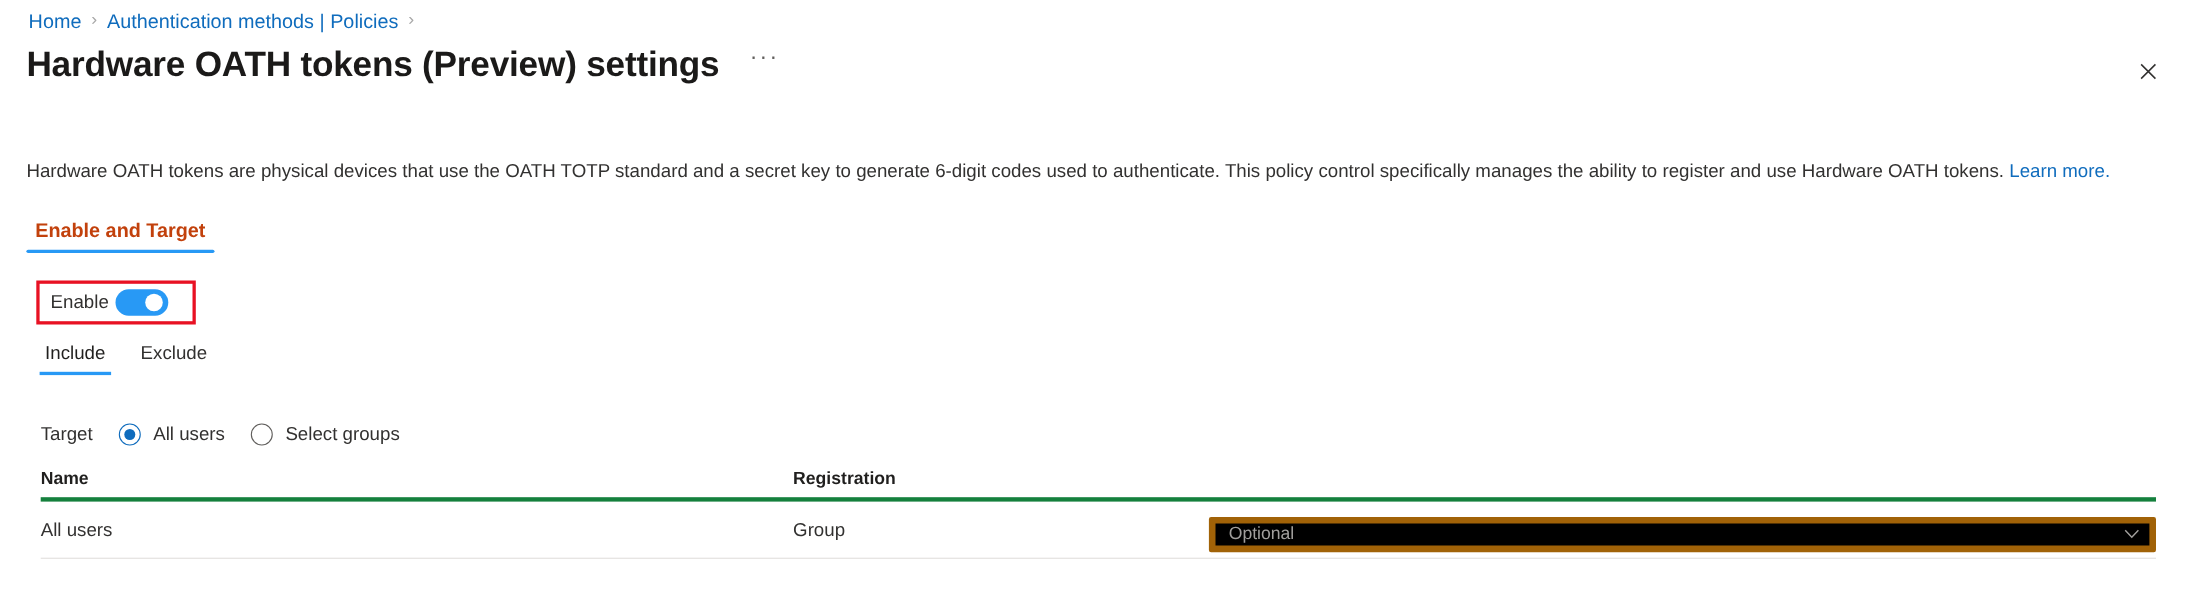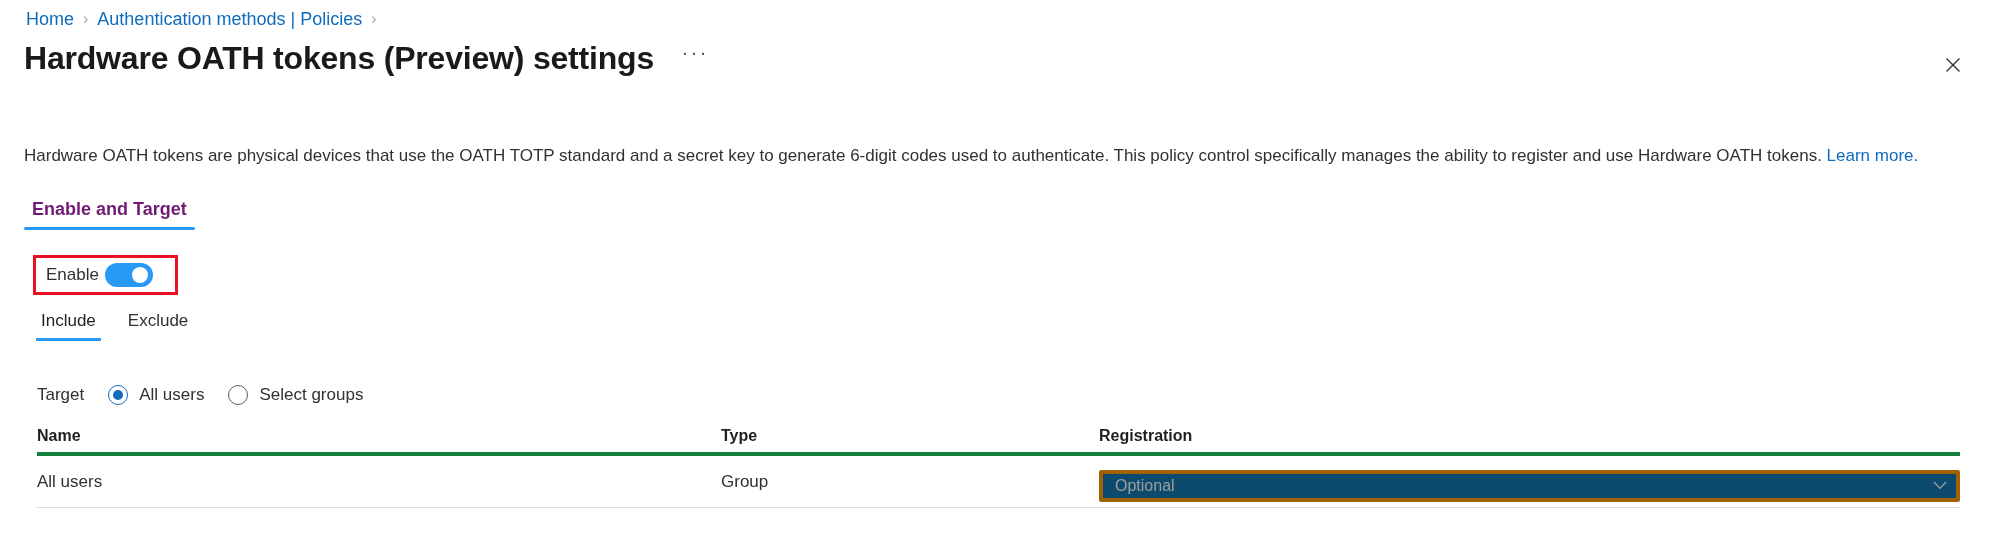--- a/index.html
+++ b/index.html
@@ -104,21 +104,21 @@
   .tabs-primary {
     position: absolute;
     left: 24px;
     top: 198px;
     display: flex;
     align-items: flex-end;
   }
   .tab-primary {
     font-size: 18px;
     font-weight: 600;
-    color: #701a75;
+    color: #c2410c;
     padding: 0 8px 10px 8px;
     cursor: pointer;
     position: relative;
     line-height: 22px;
   }
   .tab-primary.active::after {
     content: "";
     position: absolute;
     left: 0;
     right: 0;
@@ -283,22 +283,22 @@
   }
   .td {
     font-size: 17px;
     color: #323130;
     line-height: 22px;
   }
   .reg-select {
     width: 100%;
     max-width: 874px;
     height: 32px;
-    background: #0c4a6e;
-    border: 4px solid #a16207;
+    background: #000000;
+    border: 6px solid #a16207;
     box-sizing: border-box;
     border-radius: 2px;
     display: flex;
     align-items: center;
     justify-content: space-between;
     padding: 0 9px 0 12px;
     cursor: default;
     margin-top: 8px;
   }
   .reg-select .value {
@@ -358,21 +358,20 @@
   </span>
   <span class="radio-opt">
     <span class="radio-circle"></span>
     <span class="radio-text">Select groups</span>
   </span>
 </div>
 
 <div class="table">
   <div class="table-head">
     <div class="th col-name">Name</div>
-    <div class="th col-type">Type</div>
     <div class="th col-reg">Registration</div>
   </div>
   <div class="table-row">
     <div class="td col-name">All users</div>
     <div class="td col-type">Group</div>
     <div class="col-reg">
       <div class="reg-select">
         <span class="value">Optional</span>
         <span>
           <svg class="chev" width="14" height="9" viewBox="0 0 14 9" aria-hidden="true">

